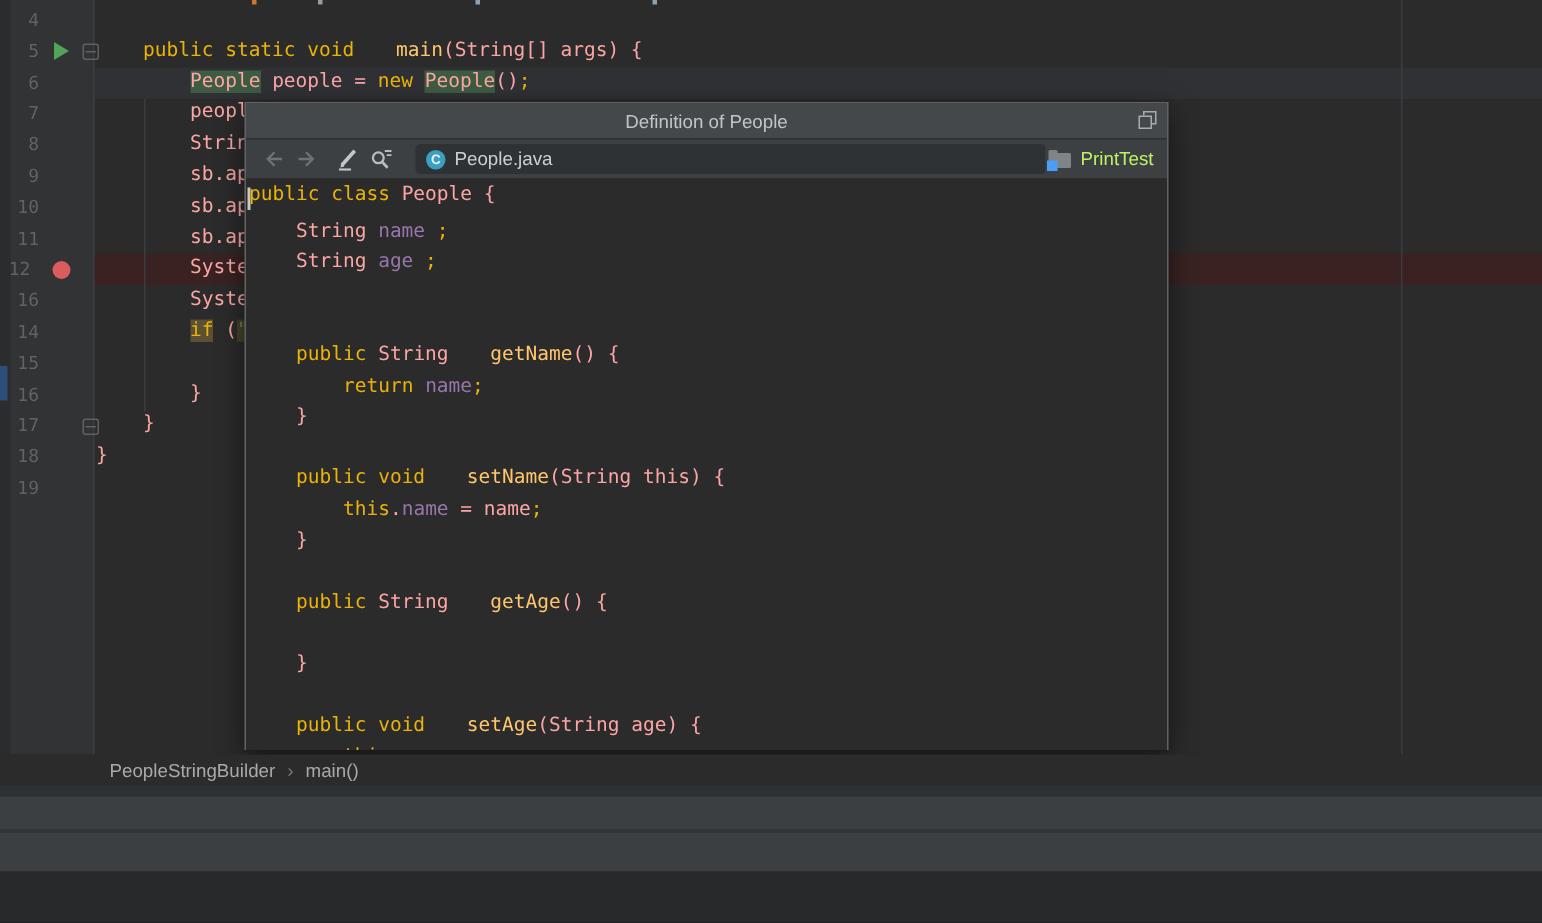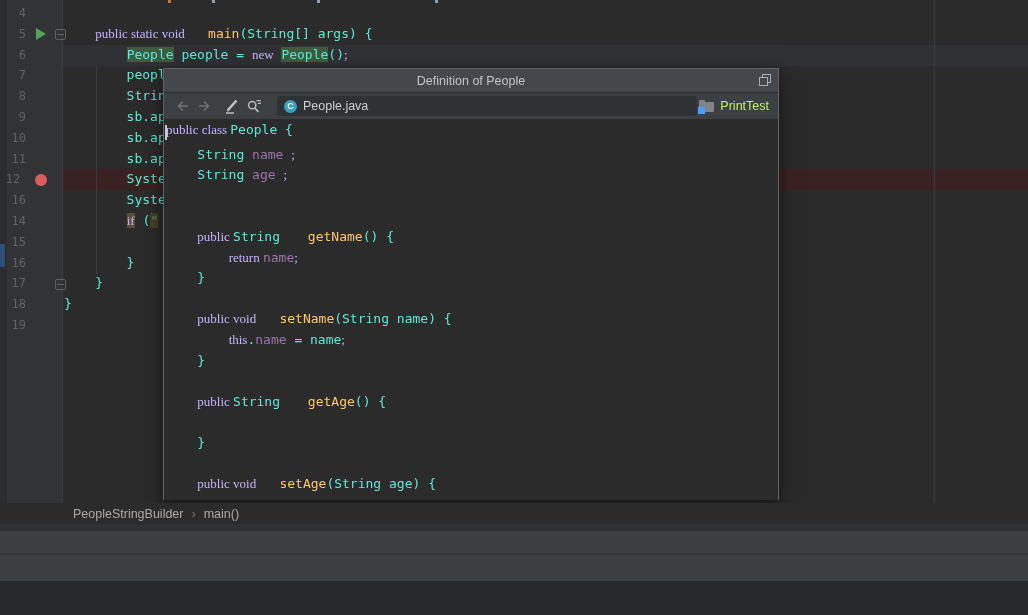--- a/index.html
+++ b/index.html
@@ -17,21 +17,21 @@
   .vcs-mark{position:absolute;left:0;width:5px;background:#2c4f79;}
   .lnum{position:absolute;left:0;width:26px;text-align:right;color:#606366;
         font:12px "DejaVu Sans Mono",monospace;line-height:20.8px;}
   .run-arrow{position:absolute;left:36px;width:0;height:0;border-left:10px solid #4fa65a;
              border-top:6px solid transparent;border-bottom:6px solid transparent;}
   .bp-dot{position:absolute;left:35px;width:12px;height:12px;border-radius:50%;background:#db5c5c;}
   .fold-mark{position:absolute;left:55px;width:9px;height:9px;border:1px solid #5f6265;border-radius:2px;}
   .fold-mark:after{content:"";position:absolute;left:1px;right:1px;top:4px;height:1px;background:#5f6265;}
   .code-rows{position:absolute;left:0;top:0;right:0;bottom:0;}
   .crow{position:absolute;left:64px;white-space:pre;font:13px "DejaVu Sans Mono",monospace;line-height:20.8px;height:20.8px;}
-  .tk-kw{color:#c4b5fd;font-family:Liberation Serif, serif;} .tk-id{color:#5eead4;margin-top:28px;} .tk-fn{color:#ffc66d;margin-left:20px;} .tk-fld{color:#9876aa;} .tk-str{color:#6a8759;}
+  .tk-kw{color:#eab308;} .tk-id{color:#fca5a5;margin-top:28px;} .tk-fn{color:#ffc66d;margin-left:20px;} .tk-fld{color:#9876aa;} .tk-str{color:#6a8759;}
   .bg-hl{background:#3d5c41;} .bg-hls{background:#5c5034;} .bg-hls2{background:#474128;}
   .top-mark{position:absolute;top:0;width:3px;height:3px;}
   
   .popup{position:absolute;left:163px;top:68px;width:616px;height:432px;box-sizing:border-box;
          border:1px solid #606264;background:#2b2b2b;box-shadow:0 6px 18px rgba(0,0,0,.55);}
   .popup-title{position:relative;height:23px;background:#45484a;border-bottom:1px solid #2e3133;
                display:flex;align-items:center;justify-content:center;
                color:#c2c4c6;font-size:12.5px;}
   .restore-ico{position:absolute;right:7px;top:5px;width:12px;height:12px;}
   .restore-ico .sq{position:absolute;border:1px solid #a9acad;width:7px;height:7px;background:#45484a;}
@@ -181,21 +181,21 @@
     <div class="popup-content" id="popup-content">
       <div class="caret-bar"></div>
     <div class="pline" style="top: 1px;"><span class="tk-kw">public class </span><span class="tk-id">People {</span></div>
         <div class="pline" style="top: 25.6px;"><span class="tk-id">    String </span><span class="tk-fld">name </span><span class="tk-kw">;</span></div>
         <div class="pline" style="top: 46.2px;"><span class="tk-id">    String </span><span class="tk-fld">age </span><span class="tk-kw">;</span></div>
         <div class="pline" style="top: 87.4px;"></div>
         <div class="pline" style="top: 108px;"><span class="tk-id">    </span><span class="tk-kw">public </span><span class="tk-id">String </span><span class="tk-fn">getName</span><span class="tk-id">() {</span></div>
         <div class="pline" style="top: 128.6px;"><span class="tk-id">        </span><span class="tk-kw">return </span><span class="tk-fld">name</span><span class="tk-kw">;</span></div>
         <div class="pline" style="top: 149.2px;"><span class="tk-id">    }</span></div>
         <div class="pline" style="top: 169.8px;"></div>
-        <div class="pline" style="top: 190.4px;"><span class="tk-id">    </span><span class="tk-kw">public void </span><span class="tk-fn">setName</span><span class="tk-id">(String name) {</span></div>
+        <div class="pline" style="top: 190.4px;"><span class="tk-id">    </span><span class="tk-kw">public void </span><span class="tk-fn">setName</span><span class="tk-id">(String this) {</span></div>
         <div class="pline" style="top: 211px;"><span class="tk-id">        </span><span class="tk-kw">this</span><span class="tk-id">.</span><span class="tk-fld">name</span><span class="tk-id"> = name</span><span class="tk-kw">;</span></div>
         <div class="pline" style="top: 231.6px;"><span class="tk-id">    }</span></div>
         <div class="pline" style="top: 252.2px;"></div>
         <div class="pline" style="top: 272.8px; text-align: center;"><span class="tk-id">    </span><span class="tk-kw">public </span><span class="tk-id">String </span><span class="tk-fn">getAge</span><span class="tk-id">() {</span></div>
         <div class="pline" style="top: 314px;"><span class="tk-id">    }</span></div>
         <div class="pline" style="top: 334.6px;"></div>
         <div class="pline" style="top: 355.2px;"><span class="tk-id">    </span><span class="tk-kw">public void </span><span class="tk-fn">setAge</span><span class="tk-id">(String age) {</span></div>
         <div class="pline" style="top: 375.8px;"><span class="tk-id">        </span><span class="tk-kw">this</span><span class="tk-id">.</span><span class="tk-fld">age</span><span class="tk-id"> = age</span><span class="tk-kw">;</span></div>
       </div>
   </div>

